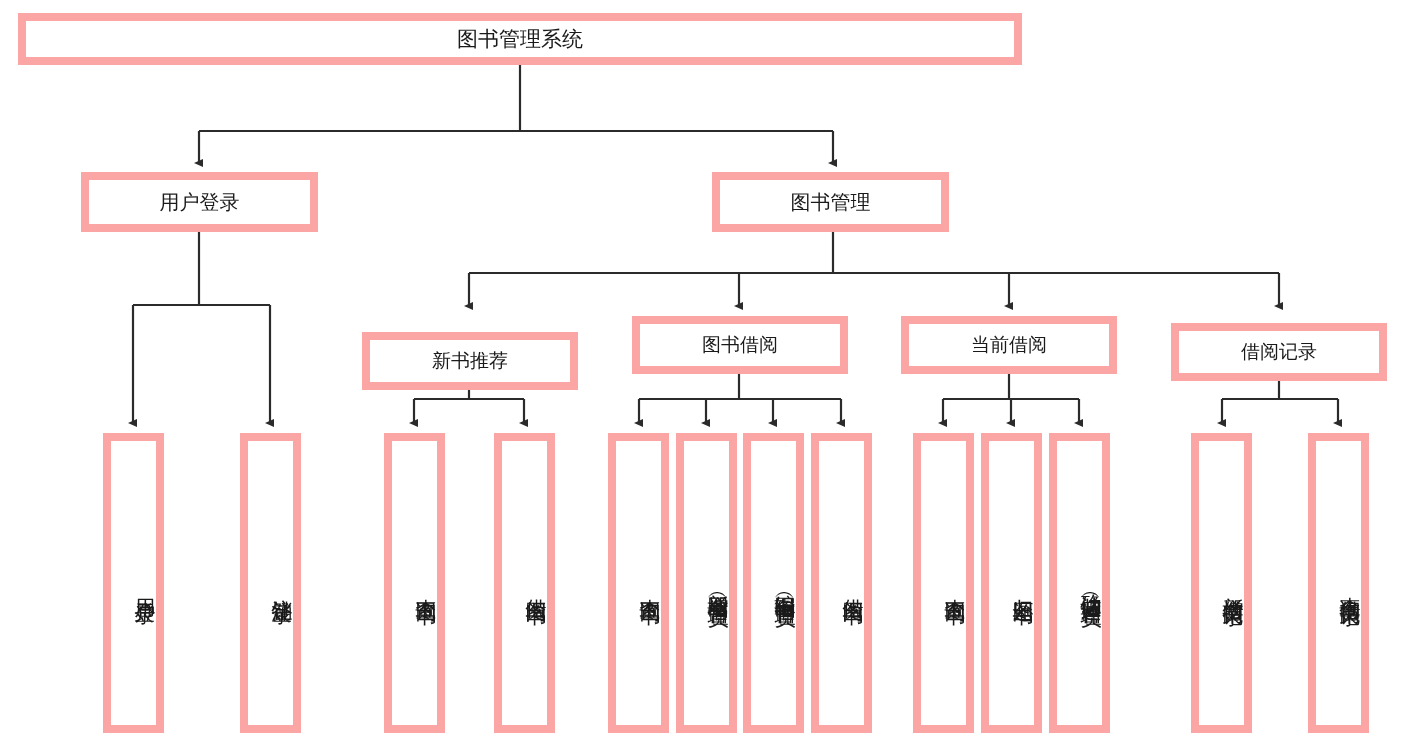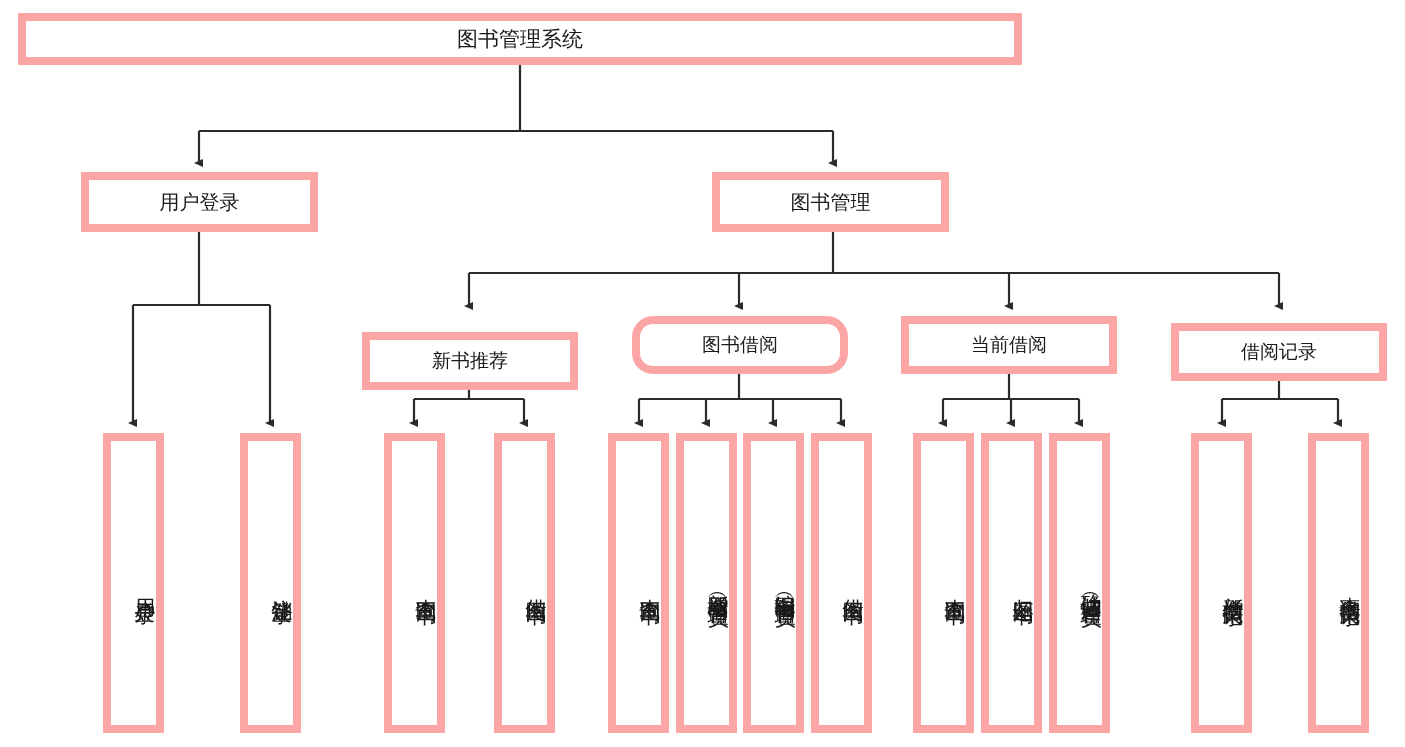--- a/index.html
+++ b/index.html
@@ -131,21 +131,21 @@
   <div class="node lvl2" style="left:81px; top:172px; width:237px; height:60px;">
     <span>用户登录</span>
   </div>
   <div class="node lvl2" style="left:712px; top:172px; width:237px; height:60px;">
     <span>图书管理</span>
   </div>
 
   <div class="node lvl3" style="left:362px; top:332px; width:216px; height:58px;">
     <span>新书推荐</span>
   </div>
-  <div class="node lvl3" style="left:632px; top:316px; width:216px; height:58px;border-radius:21px;">
+  <div class="node lvl3" style="left:632px; top:316px; width:216px; height:58px;">
     <span>图书借阅</span>
   </div>
   <div class="node lvl3" style="left:901px; top:316px; width:216px; height:58px;">
     <span>当前借阅</span>
   </div>
   <div class="node lvl3" style="left:1171px; top:316px; width:216px; height:58px;margin-top:7px;">
     <span>借阅记录</span>
   </div>
 
   <div class="node leaf" style="left:103px; top:433px; width:61px; height:300px;">

